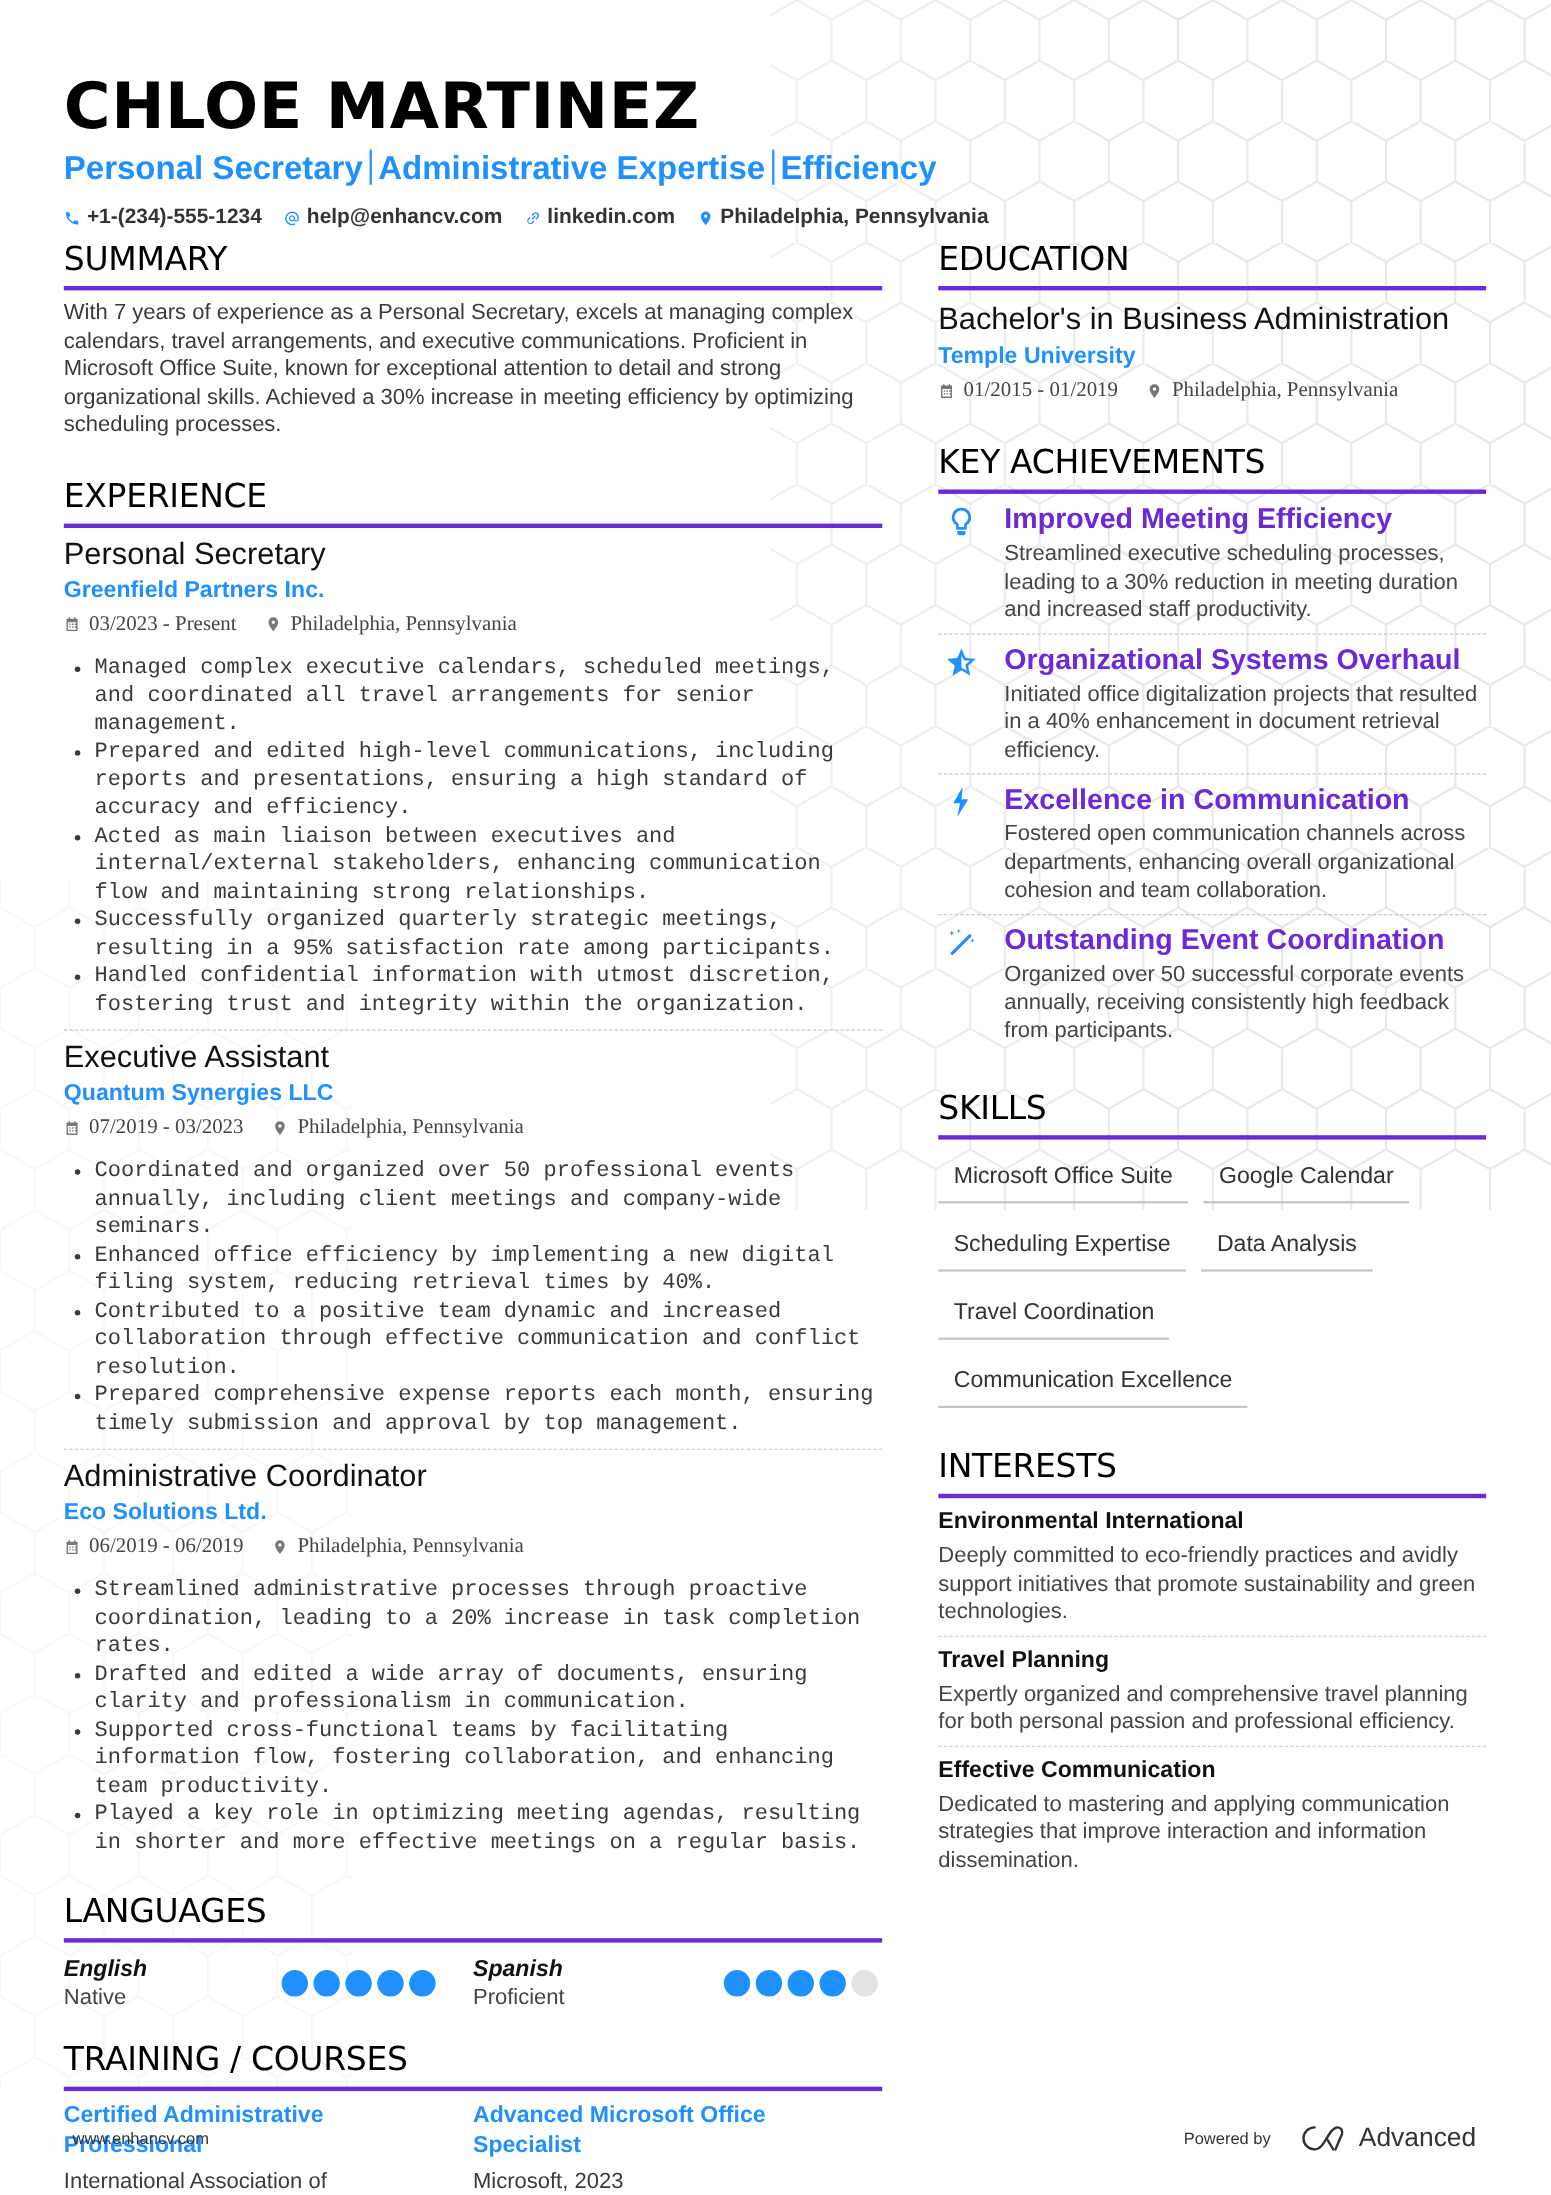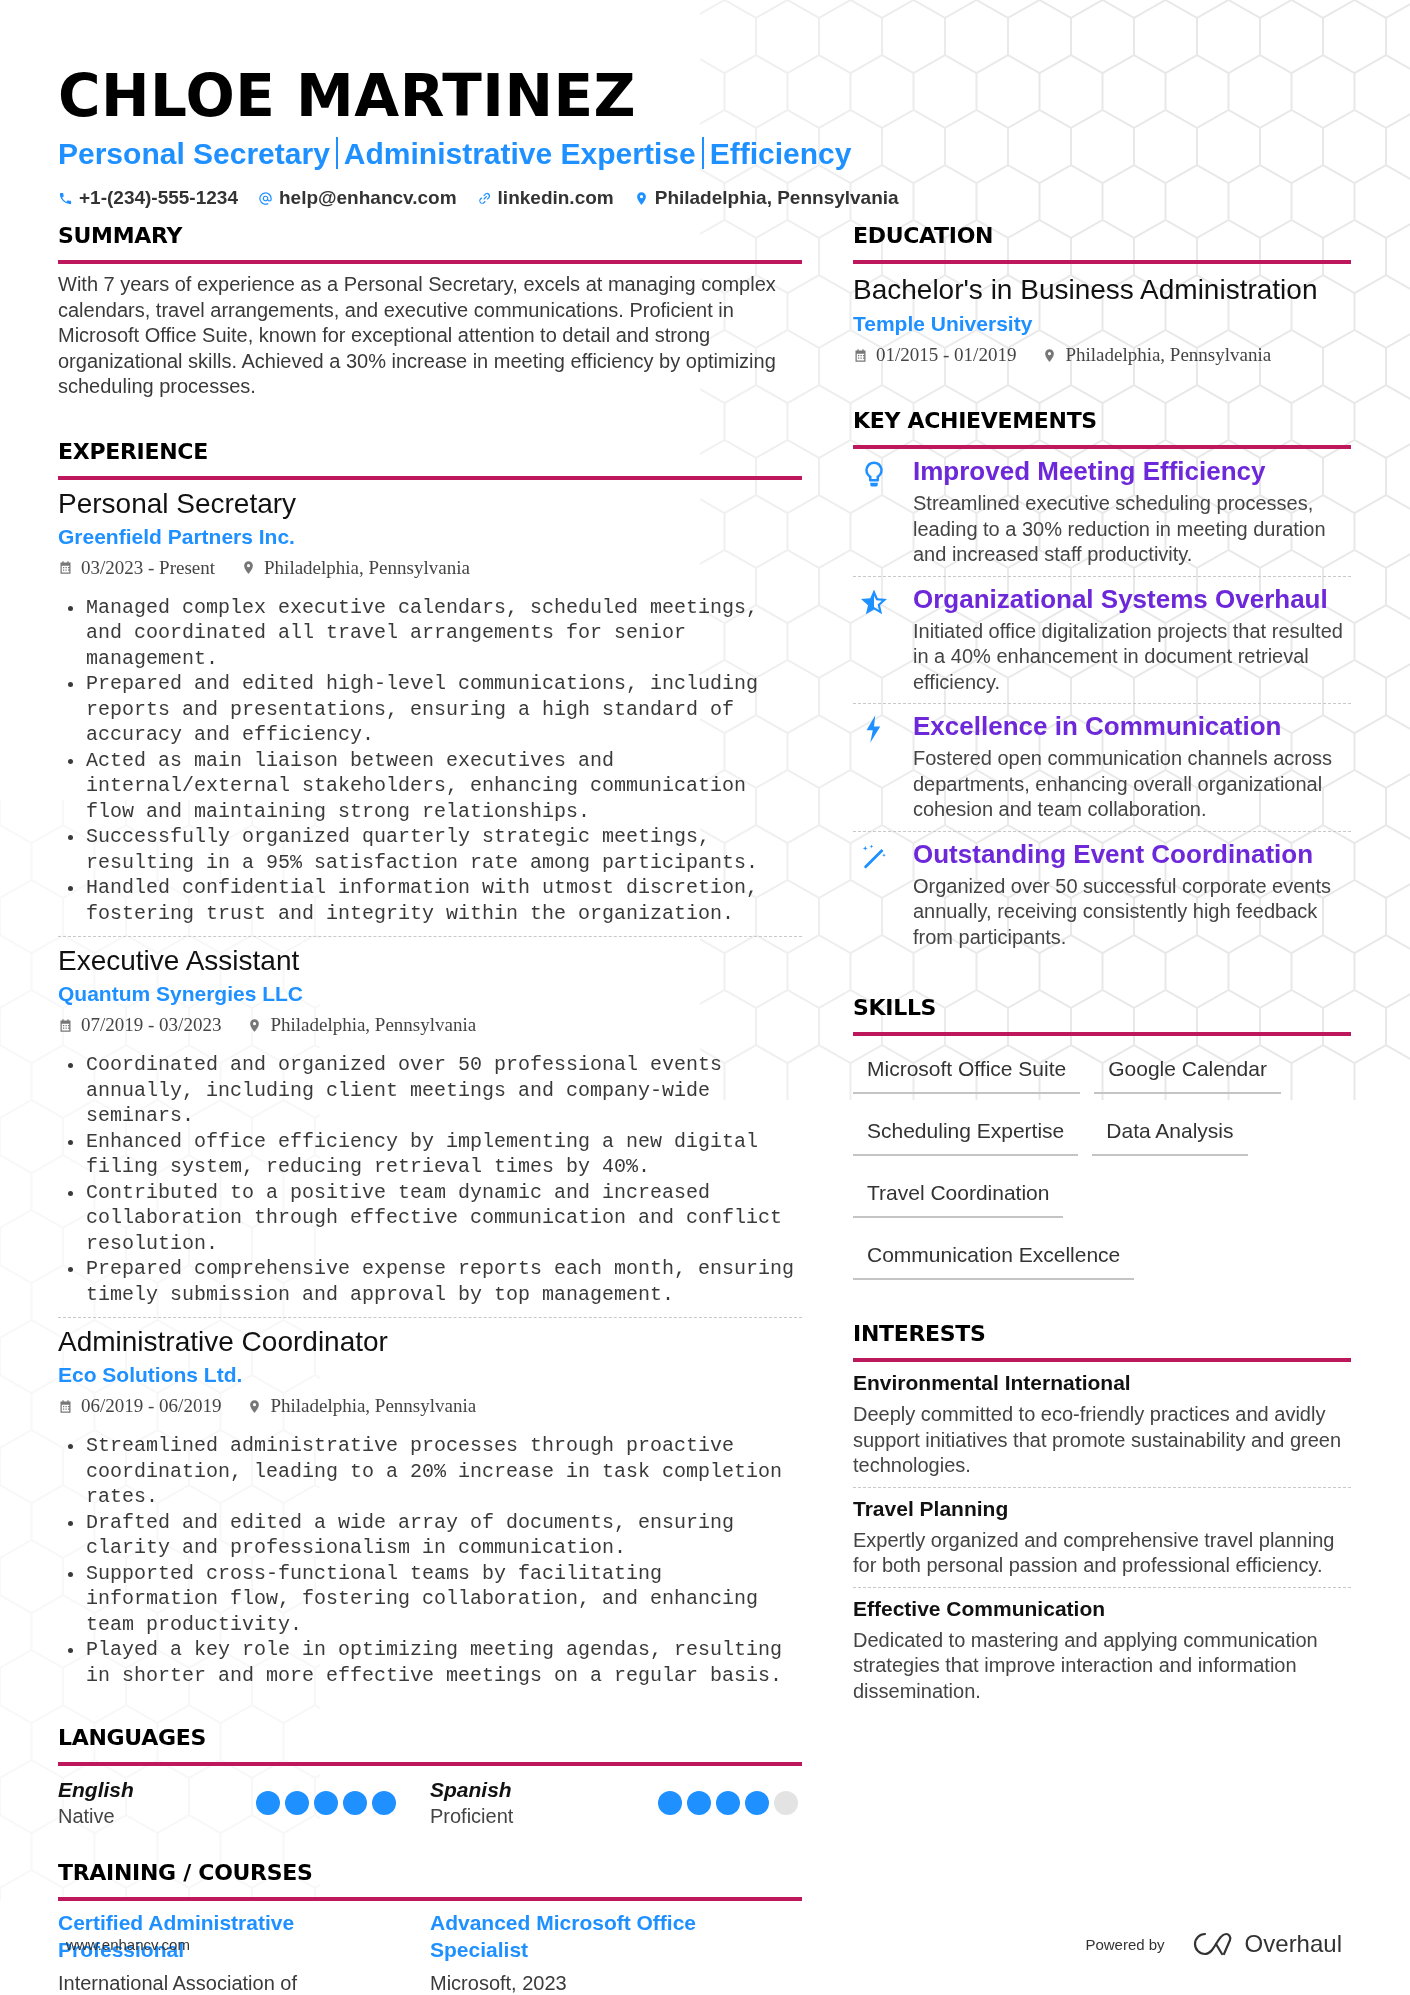--- a/index.html
+++ b/index.html
@@ -12,21 +12,21 @@
   .name { font-family: "DejaVu Sans", sans-serif; font-weight: bold; font-size: 58px; letter-spacing: 0.5px; color: #000; line-height: 72px; }
   .headline { margin-top: 2px; font-weight: bold; font-size: 30px; color: #1e90ff; line-height: 40px; white-space: nowrap; }
   .headline .sep { display: inline-block; width: 2px; height: 32px; background: #1e90ff; vertical-align: -5px; margin: 0 6px; }
   .contacts { margin-top: 12px; display: flex; gap: 20px; font-size: 19px; font-weight: bold; color: #333; line-height: 24px; }
   .contact { display: flex; align-items: center; gap: 6px; }
   .contact svg { width: 15px; height: 15px; fill: #1e90ff; }
 
   .col-left { position: absolute; left: 58px; top: 214px; width: 744px; }
   .col-right { position: absolute; left: 853px; top: 214px; width: 498px; }
 
-  .section-title { font-family: "DejaVu Sans", sans-serif; font-weight: bold; font-size: 22px; color: #000; line-height: 44px; padding-bottom: 2px; border-bottom: 4px solid #be185d; letter-spacing: -0.3px; }
+  .section-title { font-family: "DejaVu Sans", sans-serif; font-weight: normal; font-size: 30px; color: #000; line-height: 44px; padding-bottom: 2px; border-bottom: 4px solid #6d28d9; letter-spacing: -0.3px; }
   .section { margin-bottom: 30px; }
 
   .body-text { font-size: 20px; line-height: 25.5px; color: #3a3a3a; }
   .summary-text { margin-top: 8px; }
 
   .job { padding: 6px 0 10px; border-bottom: 1px dashed #c8c8c8; }
   .job:last-child { border-bottom: none; }
   .job-title { font-size: 28px; line-height: 36px; color: #111; }
   .company { font-size: 21px; font-weight: bold; color: #1e90ff; line-height: 30px; }
   .meta { display: flex; gap: 26px; font-size: 19px; color: #444; line-height: 28px; margin-top: 2px; }
@@ -354,17 +354,17 @@
 
   <footer class="footer">
     <span>www.enhancv.com</span>
     <div class="powered">
       <span>Powered by</span>
       <span class="brand">
         <svg viewBox="0 0 46 26">
             <path d="M14 3a10 10 0 1 0 0 20c5 0 8-5 11-10s6-10 10-10c3 0 5 3 4 6l-6 14" fill="none" stroke="#333" stroke-width="2.2" stroke-linecap="round"></path>
             <path d="M25 13l6 10" fill="none" stroke="#333" stroke-width="2.2" stroke-linecap="round"></path>
           </svg>
-        <span>Overhaul</span>
+        <span>Advanced</span>
       </span>
     </div>
   </footer>
 </div>
 
 </body></html>

